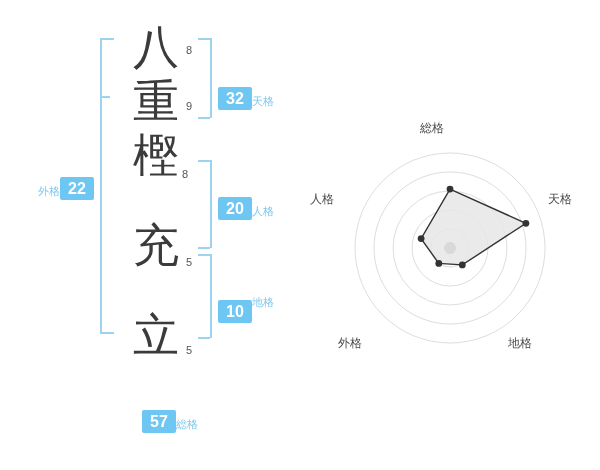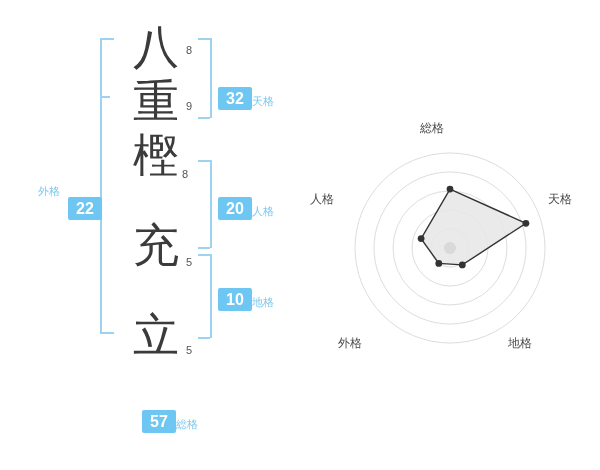--- a/index.html
+++ b/index.html
@@ -117,24 +117,24 @@
   <div class="brk v" style="left:210px; top:254px; height:84px;"></div>
   <div class="brk h" style="left:198px; top:254px; width:12px;"></div>
   <div class="brk h" style="left:198px; top:337px; width:12px;"></div>
 
   <div class="score-box" style="left:218px; top:87px;">32</div>
   <div class="score-label" style="left:252px; top:94px;">天格</div>
 
   <div class="score-box" style="left:218px; top:197px;">20</div>
   <div class="score-label" style="left:252px; top:204px;">人格</div>
 
-  <div class="score-box" style="left:218px; top:288px;">10</div>
+  <div class="score-box" style="left:218px; top:300px;">10</div>
   <div class="score-label" style="left:252px; top:295px;">地格</div>
 
-  <div class="score-box" style="left:68px;  top:177px;margin-top:20px;">22</div>
+  <div class="score-box" style="left:60px;  top:177px;">22</div>
   <div class="score-label" style="left:38px;  top:184px;">外格</div>
 
   <div class="score-box" style="left:142px; top:410px;">57</div>
   <div class="score-label" style="left:176px; top:417px;">総格</div>
 </div>
 
 <div id="radar-panel">
   <svg id="radar-svg" width="300" height="470" viewBox="0 0 300 470">
       <circle cx="150" cy="248" r="95" fill="none" stroke="#dddddd" stroke-width="1"></circle>
       <circle cx="150" cy="248" r="76" fill="none" stroke="#dddddd" stroke-width="1"></circle>

